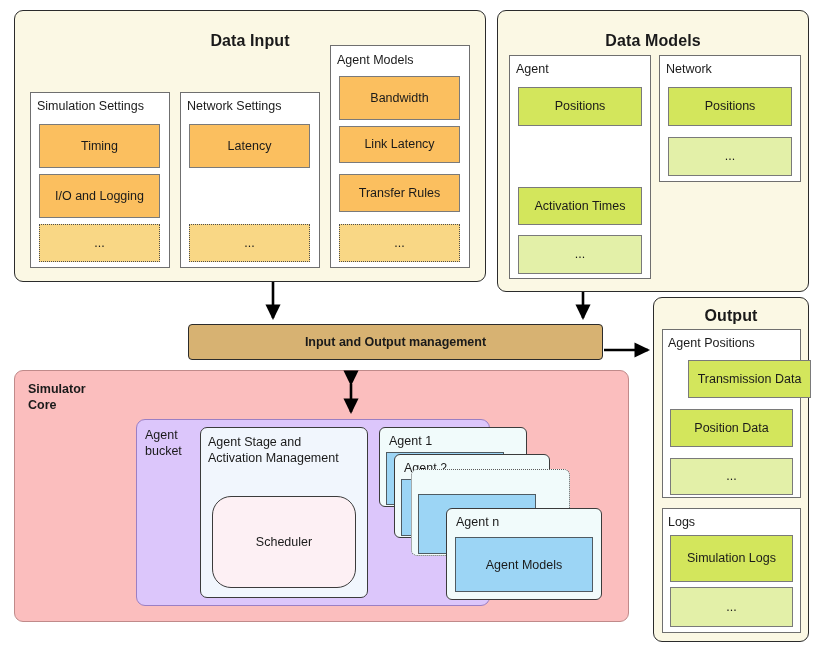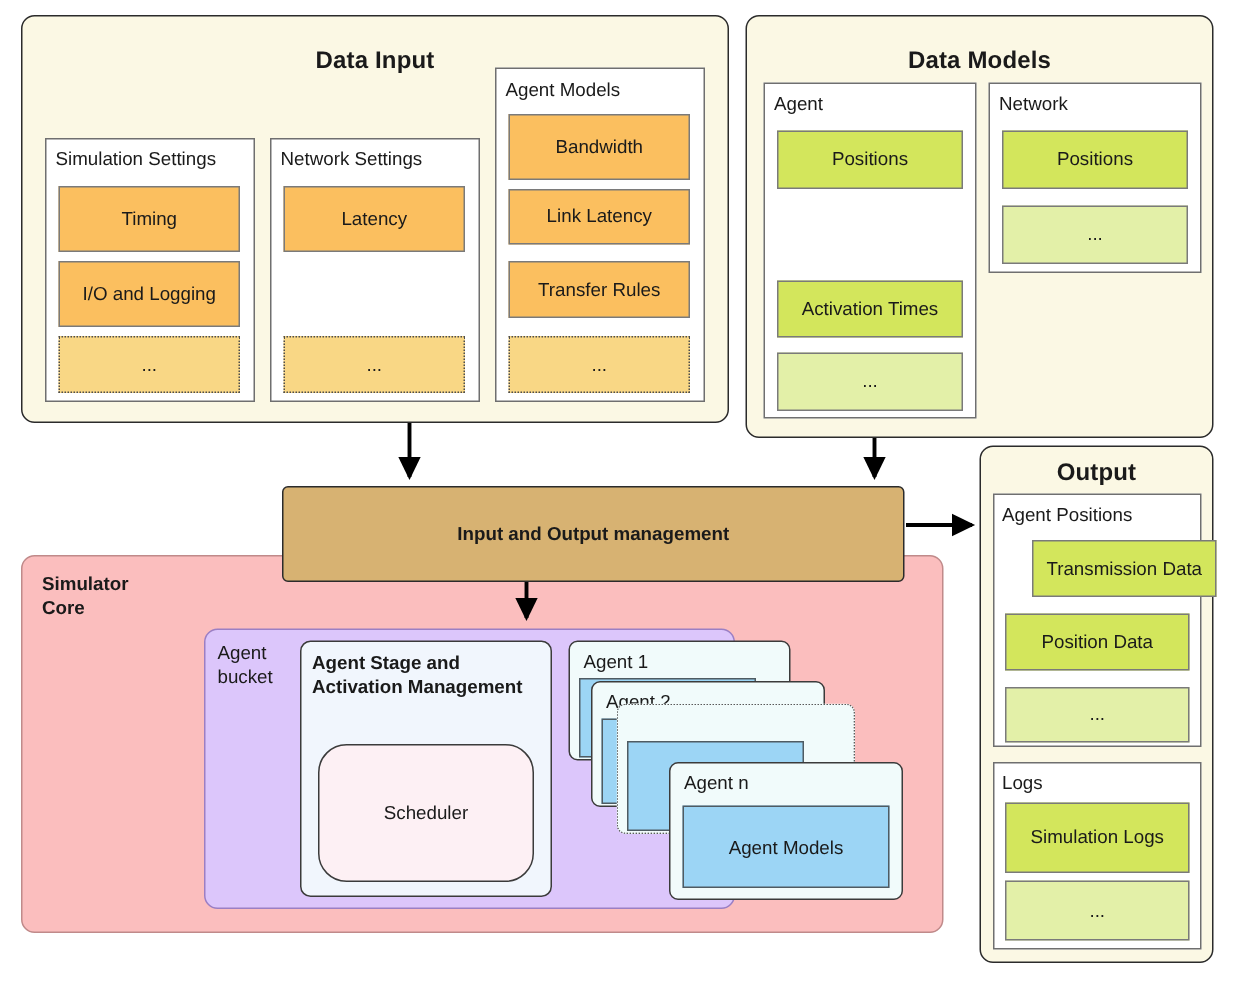--- a/index.html
+++ b/index.html
@@ -219,21 +219,21 @@
   <div class="core-title" style="left:28px; top:381px;">Simulator
 Core</div>
 
   <div class="bucket" style="left:136px; top:419px; width:354px; height:187px;">
   </div>
   <div class="bucket-label" style="left:145px; top:427px;">Agent
 bucket</div>
 
   <div class="stage" style="left:200px; top:427px; width:168px; height:171px;">
   </div>
-  <div class="stage-label" style="left:208px; top:434px;font-weight:bold;">Agent Stage and
+  <div class="stage-label" style="left:208px; top:434px;">Agent Stage and
 Activation Management</div>
   <div class="scheduler" style="left:212px; top:496px; width:144px; height:92px;">Scheduler</div>
 
   <div class="agent-card" style="left:379px; top:427px; width:148px; height:80px; z-index:1;">
     <span class="agent-card-label">Agent 1</span>
   </div>
   <div class="agent-models-chip" style="left:386px; top:452px; width:118px; height:53px; z-index:1;"></div>
 
   <div class="agent-card" style="left:394px; top:454px; width:156px; height:84px; z-index:2;">
     <span class="agent-card-label">Agent 2</span>
@@ -243,21 +243,21 @@
   <div class="agent-card dim" style="left:411px; top:469px; width:159px; height:87px; z-index:3;">
     <span class="agent-card-label" style="top:20px;">...</span>
   </div>
   <div class="agent-models-chip" style="left:418px; top:494px; width:118px; height:60px; z-index:3;"></div>
 
   <div class="agent-card" style="left:446px; top:508px; width:156px; height:92px; z-index:4;">
     <span class="agent-card-label">Agent n</span>
   </div>
   <div class="agent-models-chip" style="left:455px; top:537px; width:138px; height:55px; z-index:4;">Agent Models</div>
 
-  <div class="iobar" style="left:188px; top:324px; width:415px; height:64px; z-index:6;">Input and Output management</div>
+  <div class="iobar" style="left:188px; top:324px; width:415px; height:36px; z-index:6;">Input and Output management</div>
 
   <div class="panel" style="left:653px; top:297px; width:156px; height:345px;">
     <div class="panel-title" style="top:9px;">Output</div>
   </div>
 
   <div class="group" style="left:662px; top:329px; width:139px; height:169px;">
   </div>
   <div class="group-label" style="left:668px; top:336px;">Agent Positions</div>
   <div class="chip green" style="left:688px; top:360px; width:123px; height:38px;">Transmission Data</div>
   <div class="chip green" style="left:670px; top:409px; width:123px; height:38px;">Position Data</div>

